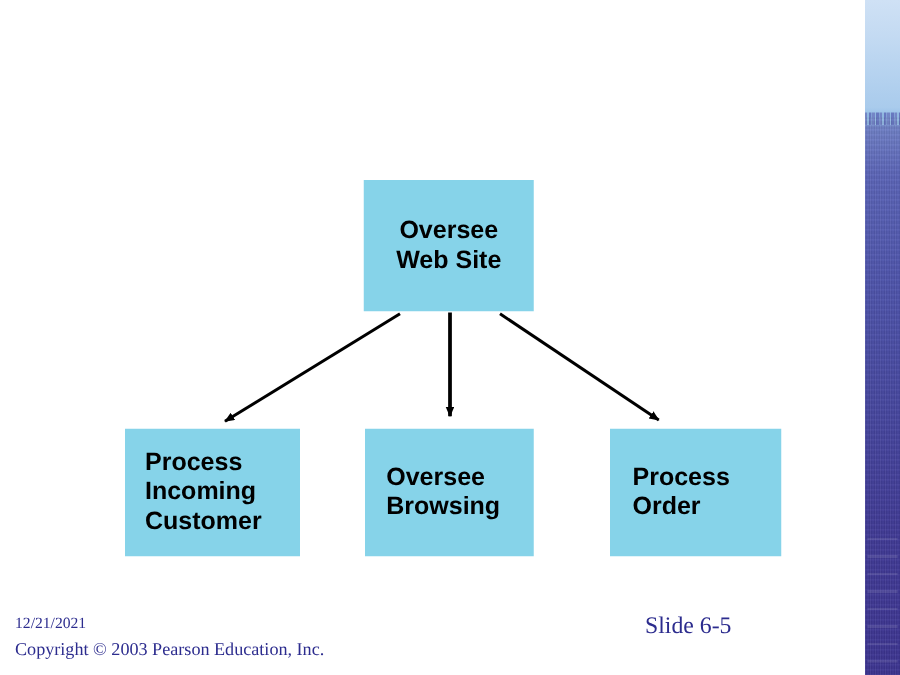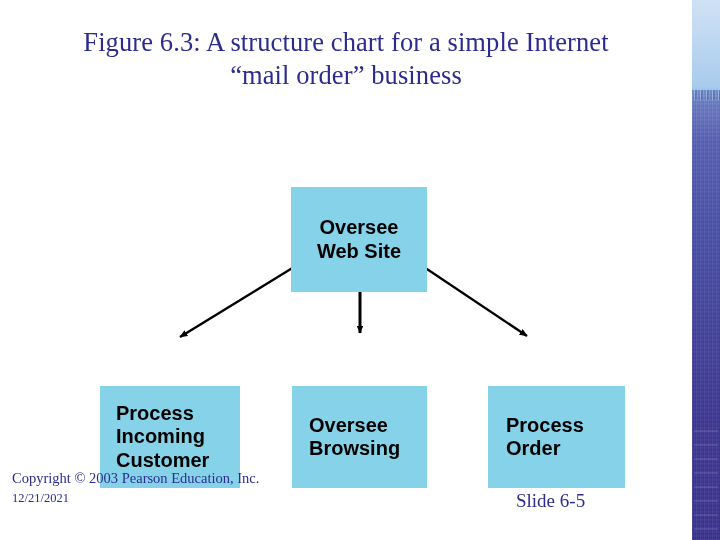--- a/index.html
+++ b/index.html
@@ -88,21 +88,20 @@
     position: absolute;
     background: #86d3e9;
     color: #000000;
     font-family: "Liberation Sans", sans-serif;
     font-weight: bold;
     font-size: 20px;
     line-height: 1.16;
     display: flex;
     align-items: center;
     box-sizing: border-box;
-    margin-top: 43px;
   }
   #node-top {
     left: 291px;  top: 144px;  width: 136px; height: 105px;
     justify-content: center;
     text-align: center;
   }
   #node-left {
     left: 100px;  top: 343px;  width: 140px; height: 102px;
     padding-left: 16px;
   }
@@ -124,38 +123,34 @@
     pointer-events: none;
   }
 
   
   .footer-text {
     position: absolute;
     color: #2c2c8e;
     font-family: "Liberation Serif", serif;
   }
   #footer-date  { left: 12px; top: 491px; font-size: 12.5px; }
-  #footer-copy  { left: 12px; top: 470px; font-size: 14.5px; text-align: center; }
+  #footer-copy  { left: 12px; top: 512px; font-size: 14.5px; text-align: center; }
   #footer-slide { left: 516px; top: 490px; font-size: 19px; }
 </style>
 </head>
 <body>
 
 <div id="slide">
 
   <div id="photo-strip">
     <div class="ridge"></div>
     <div class="grain"></div>
     <div class="faint-text"></div>
   </div>
 
-  <div id="title">
-    <div>Figure 6.3:  A structure chart for a simple Internet</div>
-    <div>“mail order” business</div>
-  </div>
 
   <svg id="connectors" viewBox="0 0 720 540" xmlns="http://www.w3.org/2000/svg">
     <defs>
       <marker id="arrowhead" markerWidth="9" markerHeight="9" refX="7.4" refY="3.4" orient="auto" markerUnits="userSpaceOnUse">
         <path d="M0,0 L8,3.4 L0,6.8 Z" fill="#000000"></path>
       </marker>
     </defs>
 
     <line x1="320" y1="251" x2="180" y2="337" stroke="#000000" stroke-width="2.4" marker-end="url(#arrowhead)"></line>
 

